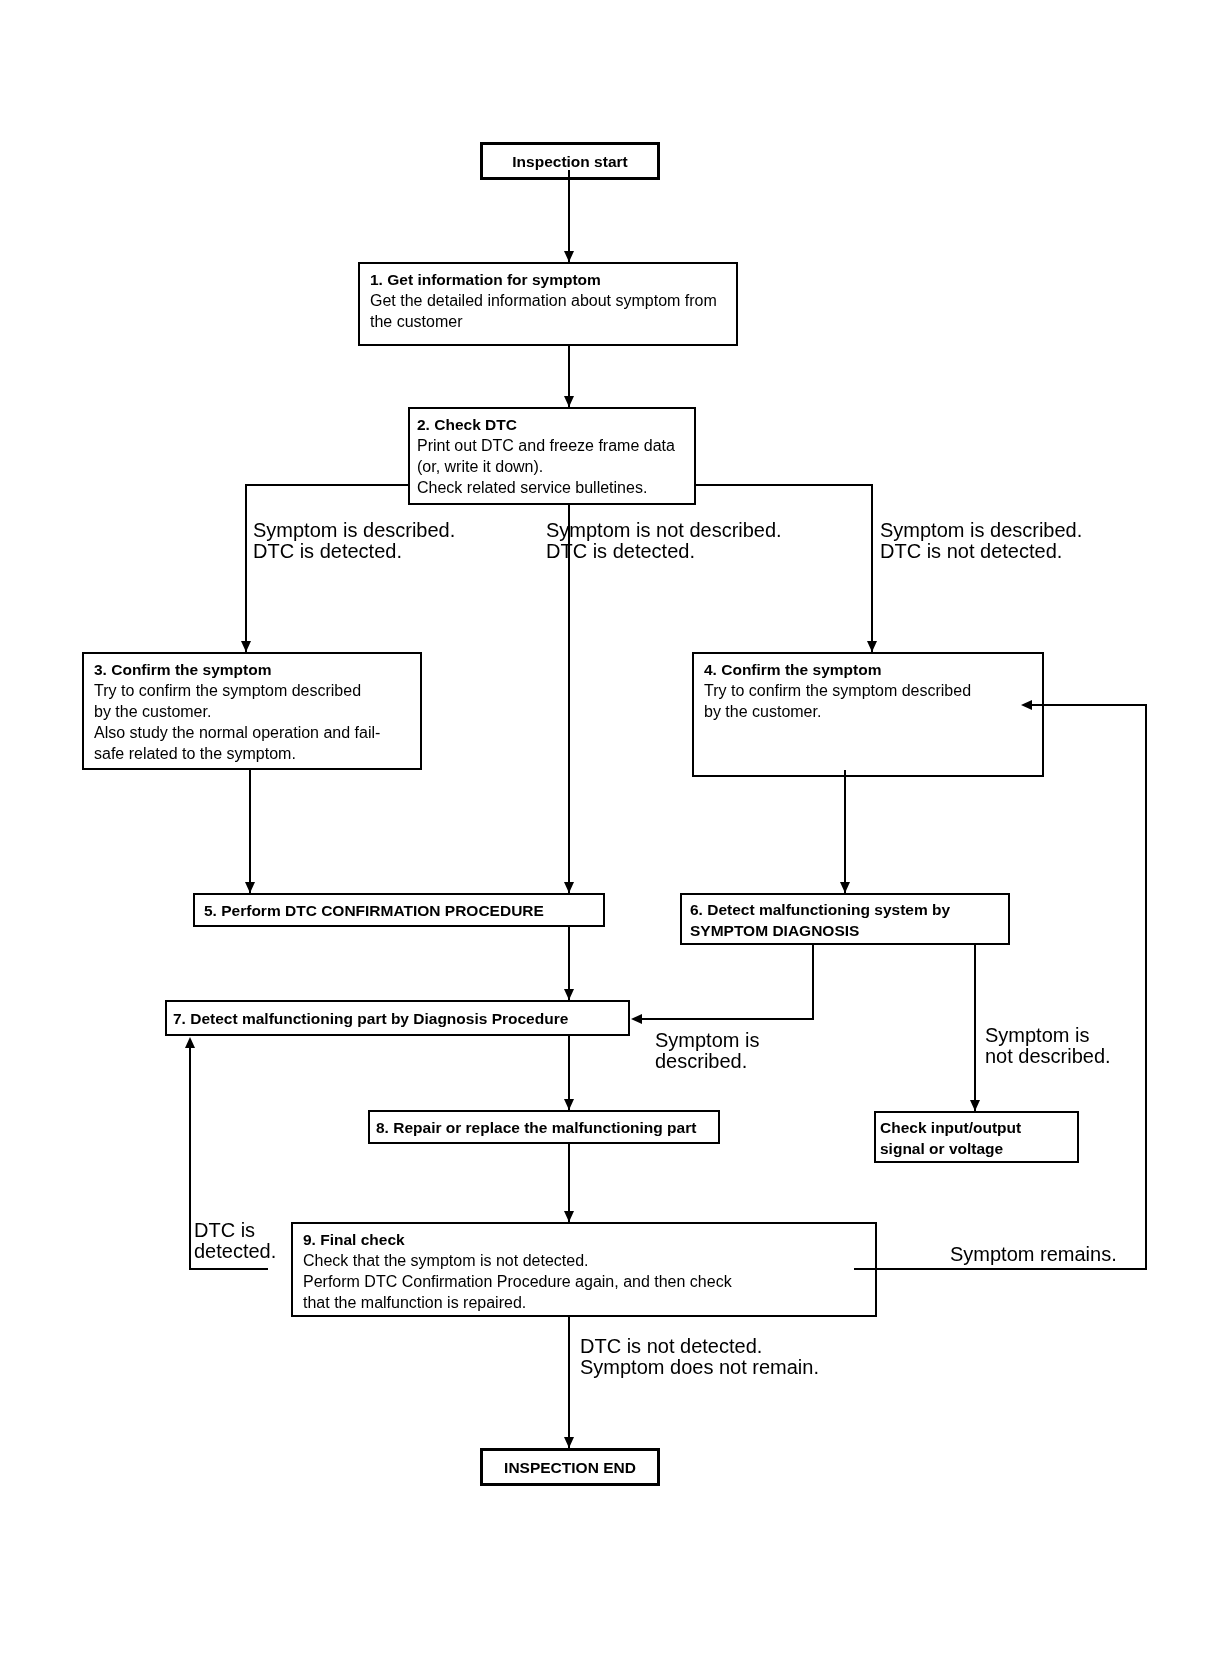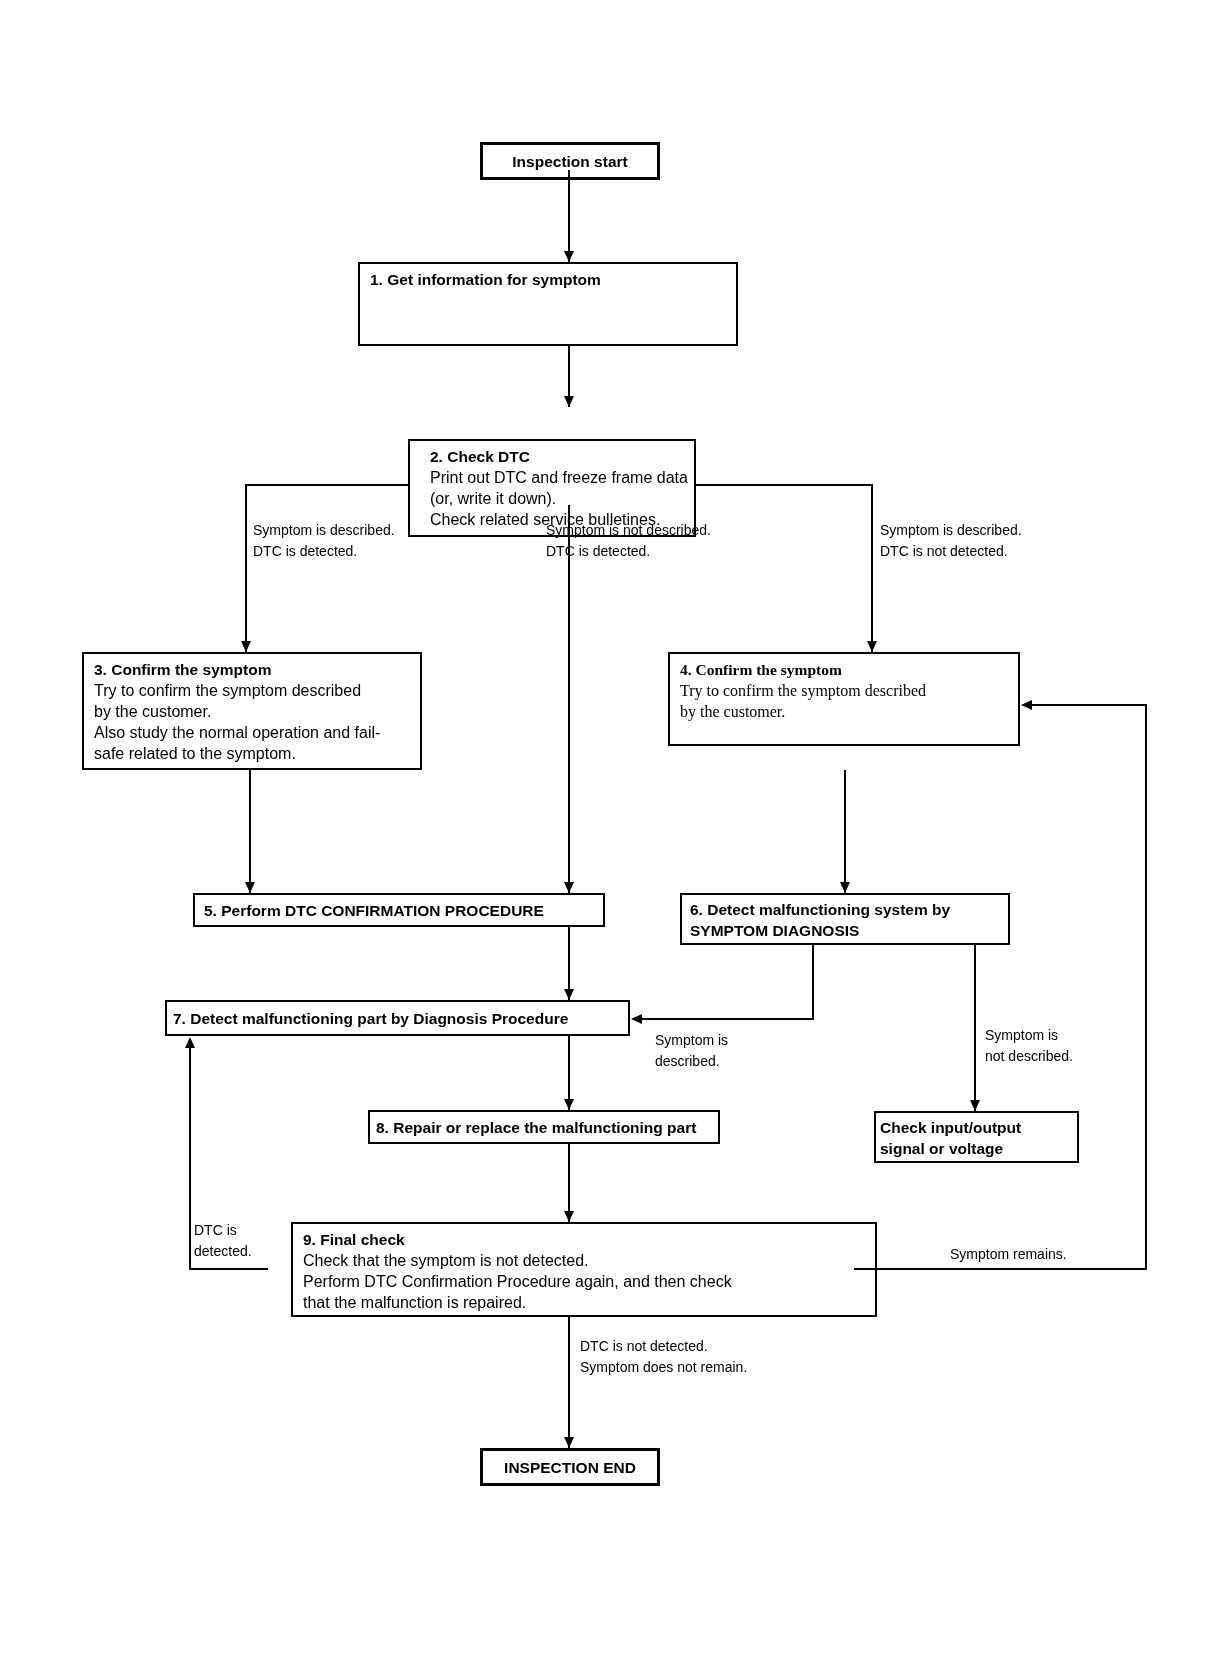--- a/index.html
+++ b/index.html
@@ -32,59 +32,61 @@
     font-size:16px;
     line-height:21px;
     white-space:pre;
   }
   .center{
     display:flex;align-items:center;justify-content:center;
     padding:16px;
   }
   .lab{
     position:absolute;
-    font-size:14px;
+    font-size:20px;
     line-height:21px;
     white-space:pre;
   }
   .line{position:absolute;background:var(--ink);}
   .ah{position:absolute;width:0;height:0;}
   .ah.down{border-left:5px solid transparent;border-right:5px solid transparent;border-top:11px solid var(--ink);}
   .ah.up{border-left:5px solid transparent;border-right:5px solid transparent;border-bottom:11px solid var(--ink);}
   .ah.left{border-top:5px solid transparent;border-bottom:5px solid transparent;border-right:11px solid var(--ink);}
 </style>
 </head>
 <body>
 
 <div id="canvas">
 
   <div class="box thick center" style="left:480px;top:142px;width:180px;height:28px;">
     <span class="t">Inspection start</span>
   </div>
 
   <div class="box" style="left:358px;top:262px;width:380px;height:84px;">
     <div class="t">1. Get information for symptom</div>
+    <div class="b">Get the detailed information about symptom from
+the customer</div>
   </div>
 
-  <div class="box" style="left:408px;top:407px;width:288px;height:98px;padding:5px 20px;margin-top:32px;">
+  <div class="box" style="left:408px;top:407px;width:288px;height:98px;padding:5px 7px;">
     <div class="t">2. Check DTC</div>
     <div class="b">Print out DTC and freeze frame data
 (or, write it down).
 Check related service bulletines.</div>
   </div>
 
   <div class="box" style="left:82px;top:652px;width:340px;height:118px;">
     <div class="t">3. Confirm the symptom</div>
     <div class="b">Try to confirm the symptom described
 by the customer.
 Also study the normal operation and fail-
 safe related to the symptom.</div>
   </div>
 
-  <div class="box" style="left:668px;top:652px;width:352px;height:94px;font-family:Liberation Serif, serif;">
+  <div class="box" style="left:692px;top:652px;width:352px;height:125px;">
     <div class="t">4. Confirm the symptom</div>
     <div class="b">Try to confirm the symptom described
 by the customer.</div>
   </div>
 
   <div class="box" style="left:193px;top:893px;width:412px;height:34px;display:flex;align-items:center;padding:0 9px;">
     <span class="t">5. Perform DTC CONFIRMATION PROCEDURE</span>
   </div>
 
   <div class="box" style="left:680px;top:893px;width:330px;height:52px;padding:4px 8px;">

